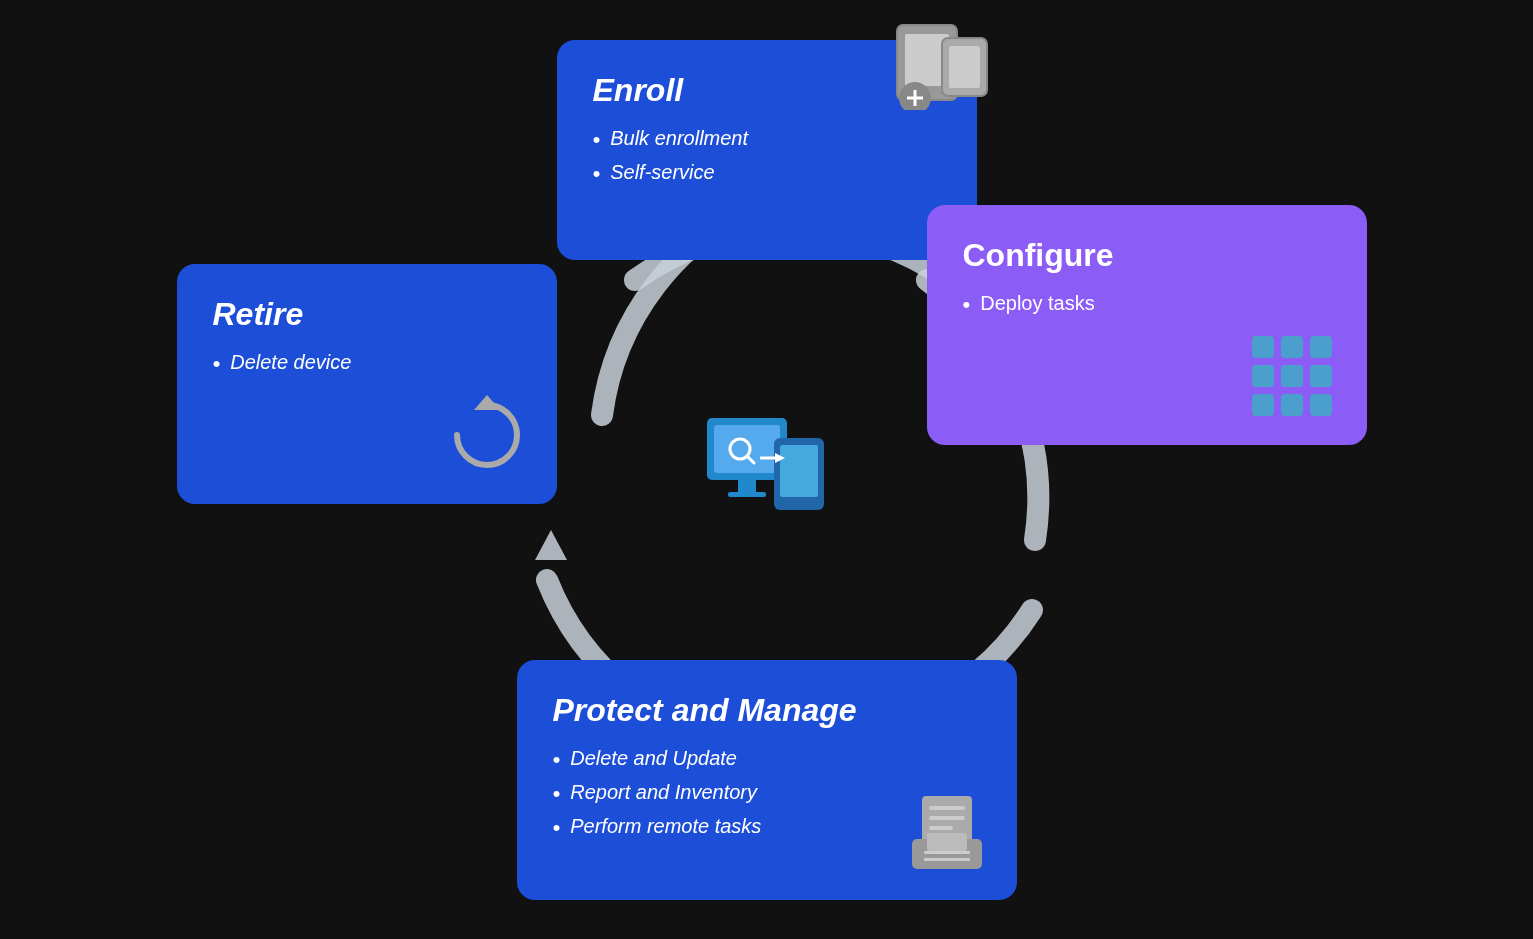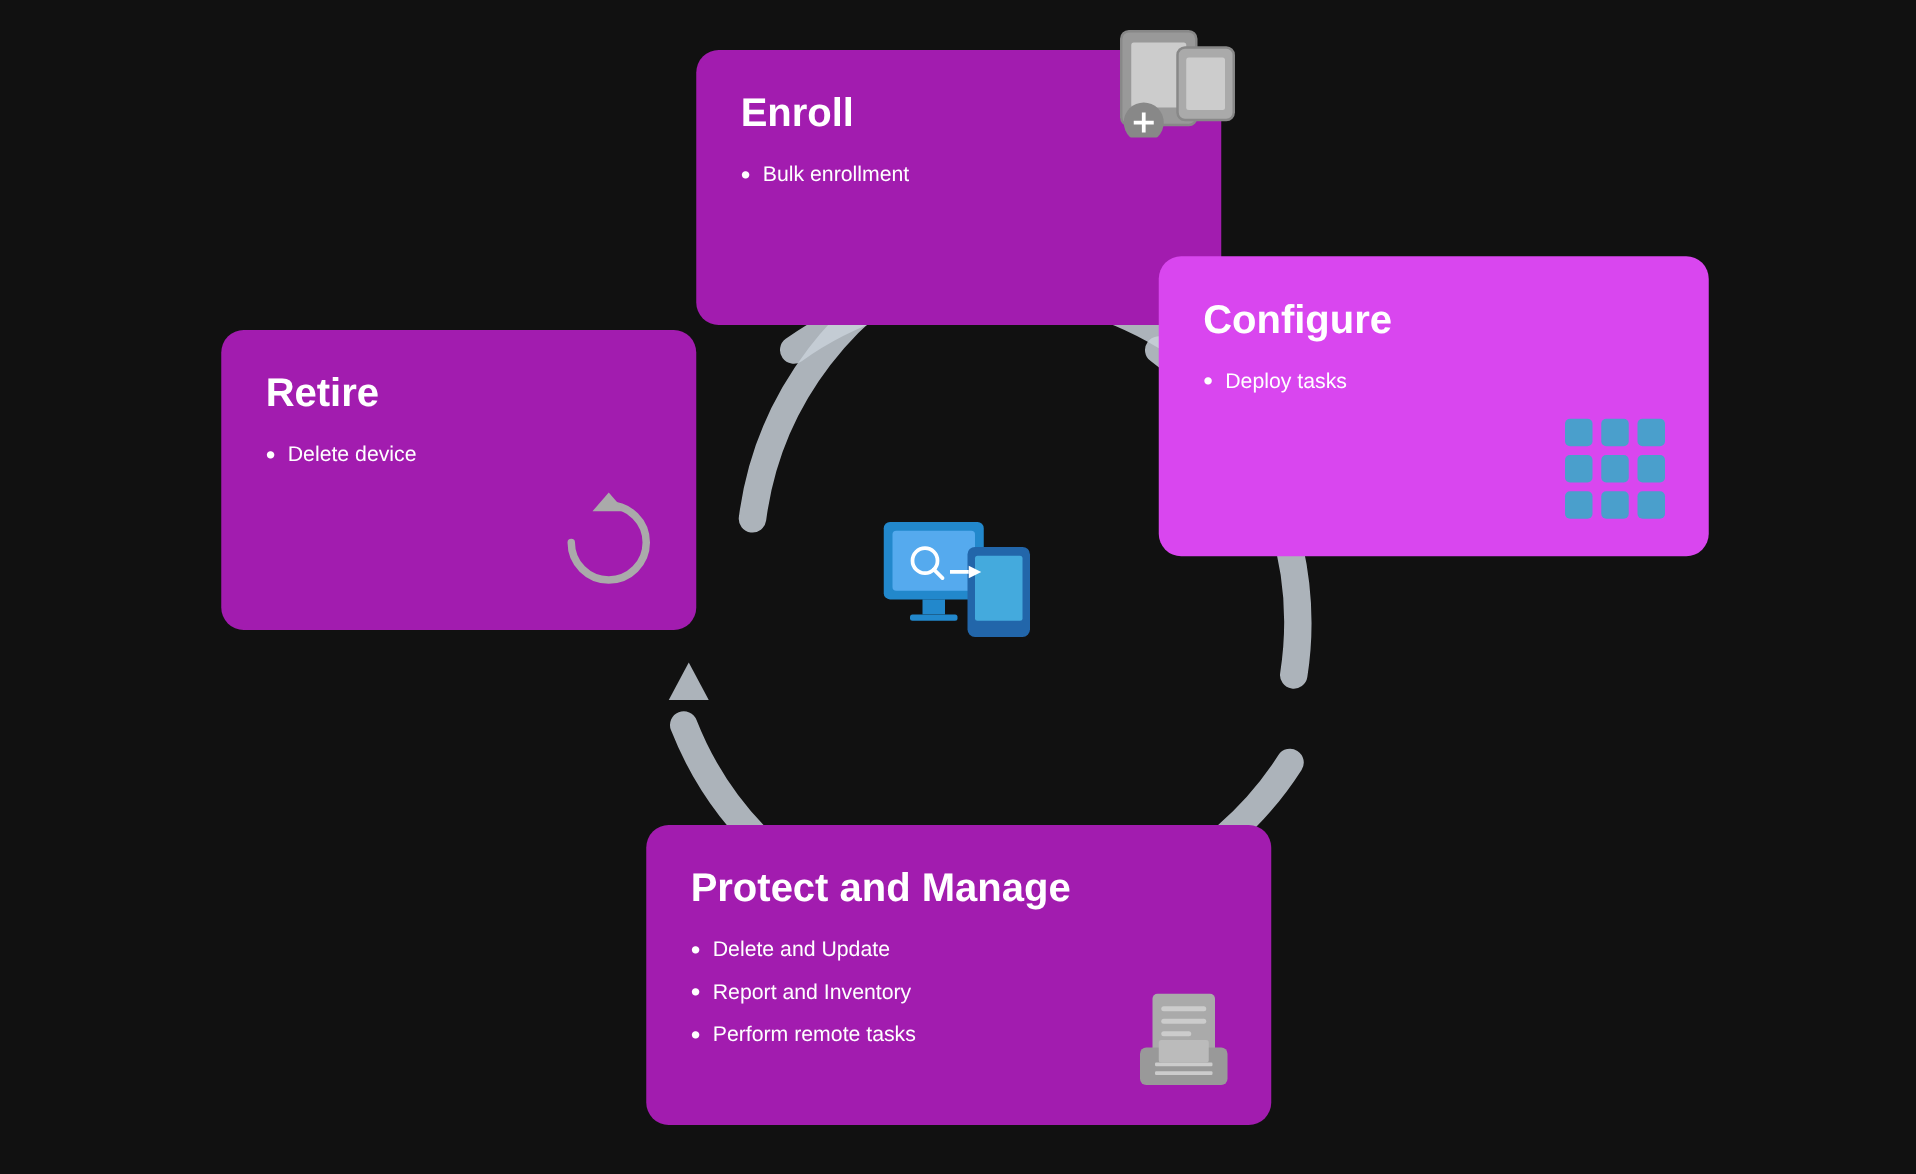--- a/index.html
+++ b/index.html
@@ -24,45 +24,45 @@
     
     .card {
       position: absolute;
       border-radius: 18px;
       padding: 32px 36px;
       color: white;
       min-width: 320px;
     }
 
     .card-gray {
-      background: #a21caf;
+      background: #1d4ed8;
+      font-style: italic;
     }
 
     .card-blue {
-      background: #d946ef;
+      background: #8b5cf6;
     }
 
     .card h2 {
       font-size: 32px;
       font-weight: 800;
       margin-bottom: 18px;
       color: white;
     }
 
     .card ul {
       list-style: none;
       padding: 0;
     }
 
     .card ul li {
-      font-size: 17px;
+      font-size: 20px;
       margin-bottom: 8px;
       color: white;
       display: flex;
-      align-items: center;
       gap: 10px;
     }
 
     .card ul li::before {
       content: '•';
       font-size: 22px;
       color: white;
     }
 
     
@@ -156,20 +156,23 @@
 
         <circle cx="28" cy="88" r="16" fill="#888"></circle>
         <line x1="28" y1="80" x2="28" y2="96" stroke="white" stroke-width="3"></line>
         <line x1="20" y1="88" x2="36" y2="88" stroke="white" stroke-width="3"></line>
       </svg>
     </div>
     <h2>Enroll</h2>
     <ul>
       <li>
           <span>Bulk enrollment</span>
+        </li>
+      <li>
+          <span>Self-service</span>
         </li>
     </ul>
   </div>
 
   <div class="card card-gray card-retire" style="position:absolute; left:10px; top:310px; width:380px; z-index:5;">
 
     <div style="position:absolute; bottom:20px; right:25px;">
       <svg width="90" height="90" viewBox="0 0 90 90">
 
         <path d="M 45 15 A 30 30 0 1 1 15 45" fill="none" stroke="#aaa" stroke-width="6" stroke-linecap="round"></path>

